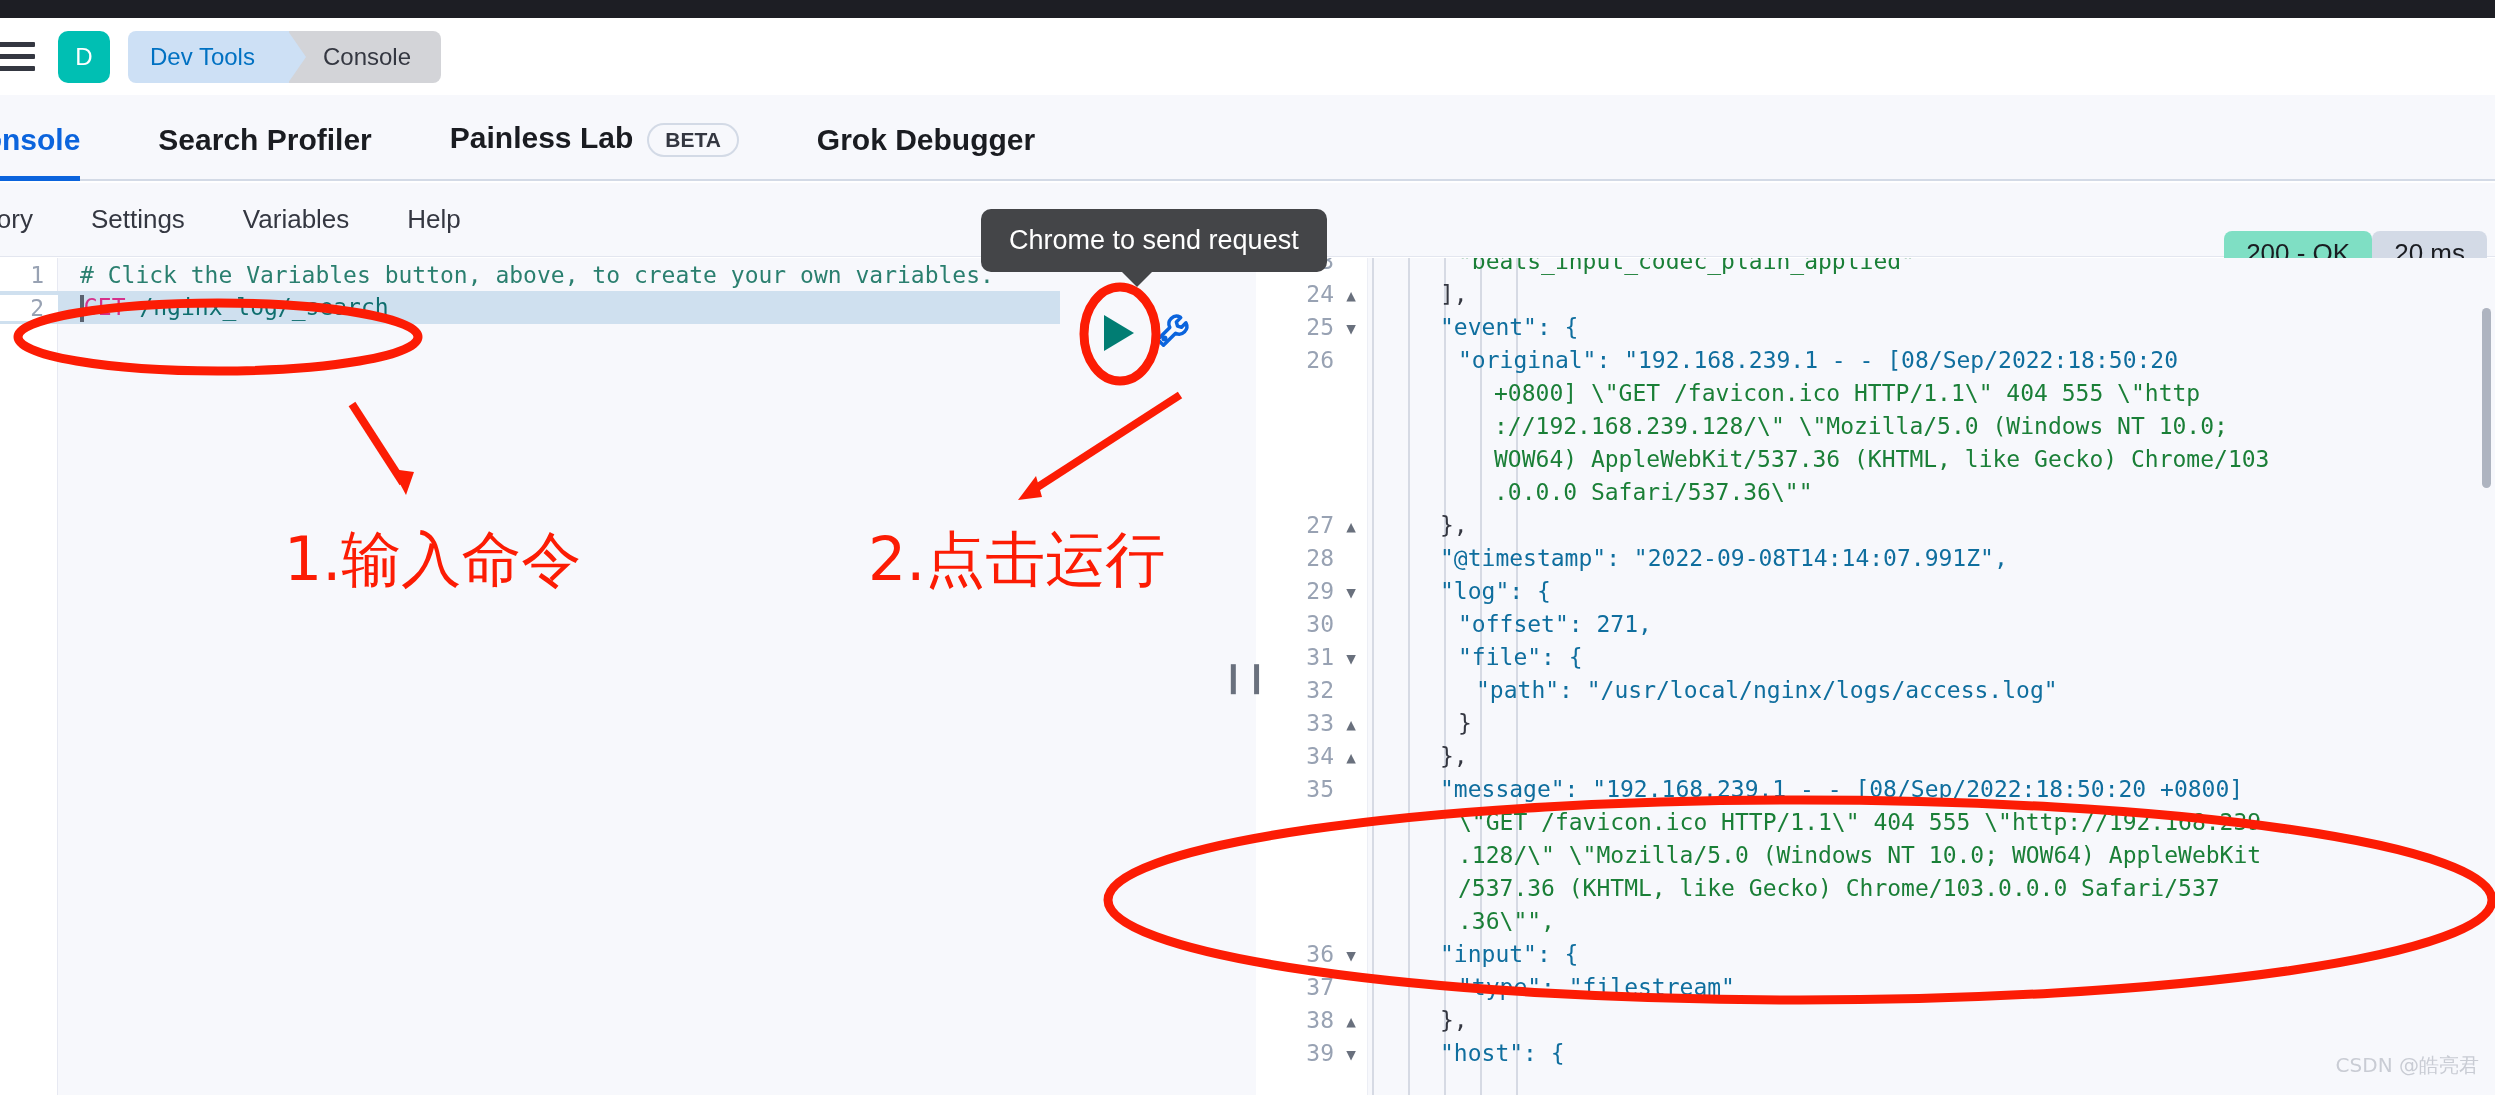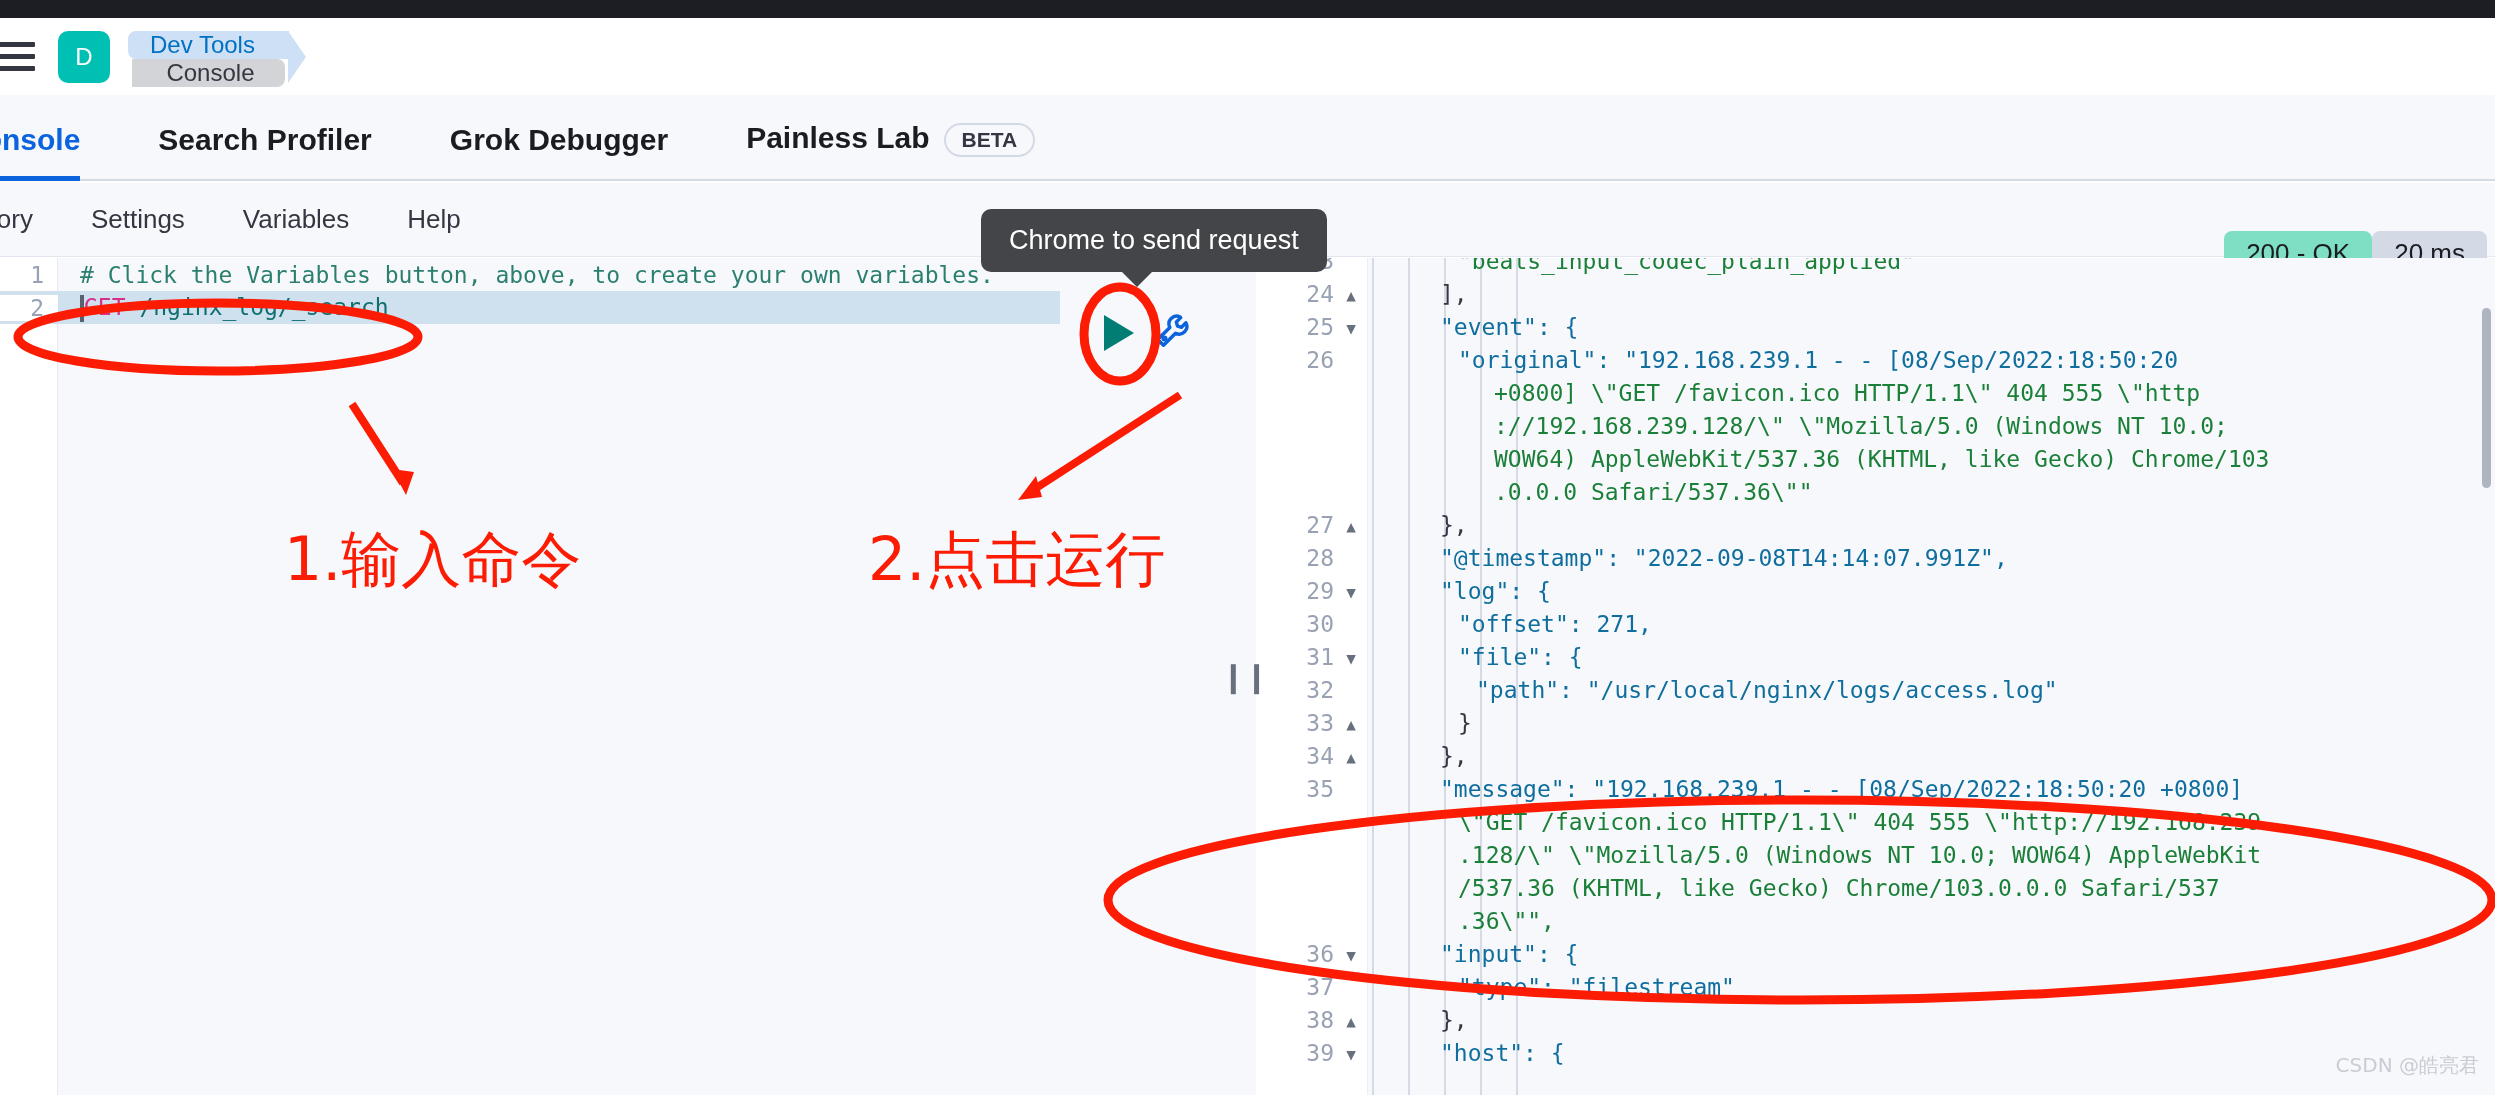--- a/index.html
+++ b/index.html
@@ -28,21 +28,21 @@
   }
   .hamburger span { display:block; height:5px; background:#343741; border-radius:1px; }
   .hamburger span:nth-child(1){ width:45px; }
   .hamburger span:nth-child(2){ width:45px; }
   .hamburger span:nth-child(3){ width:45px; }
   .space-avatar {
     width:52px; height:52px; border-radius:10px; background:#00bfb3;
     color:#ffffff; font-size:24px; display:flex; align-items:center;
     justify-content:center; font-weight:400; margin-right:18px;
   }
-  .breadcrumbs { display:flex; align-items:center; height:52px;flex-direction:column; }
+  .breadcrumbs { display:flex; align-items:center; height:52px; }
   .crumb {
     height:52px; display:flex; align-items:center;
     font-size:24px; padding:0 22px 0 28px; position:relative;
   }
   .crumb.first {
     background:#cde0f5; color:#0071c2; border-radius:8px 0 0 8px;
     padding-left:22px; padding-right:34px;
   }
   .crumb.first::after{
     content:""; position:absolute; right:-17px; top:0;
@@ -219,24 +219,24 @@
   <div class="space-avatar">D</div>
   <div class="breadcrumbs">
     <div class="crumb first">Dev Tools</div>
     <div class="crumb last">Console</div>
   </div>
 </div>
 
 <div class="tabbar">
   <div class="tab active">Console</div>
   <div class="tab">Search Profiler</div>
-  <div class="tab">Grok Debugger</div>
   <div class="tab">
     <span>Painless Lab</span><span class="beta-badge">BETA</span>
   </div>
+  <div class="tab">Grok Debugger</div>
 </div>
 
 <div class="subnav">
   <div class="subnav-item">History</div>
   <div class="subnav-item">Settings</div>
   <div class="subnav-item">Variables</div>
   <div class="subnav-item">Help</div>
 </div>
 
 <div class="status-wrap">

